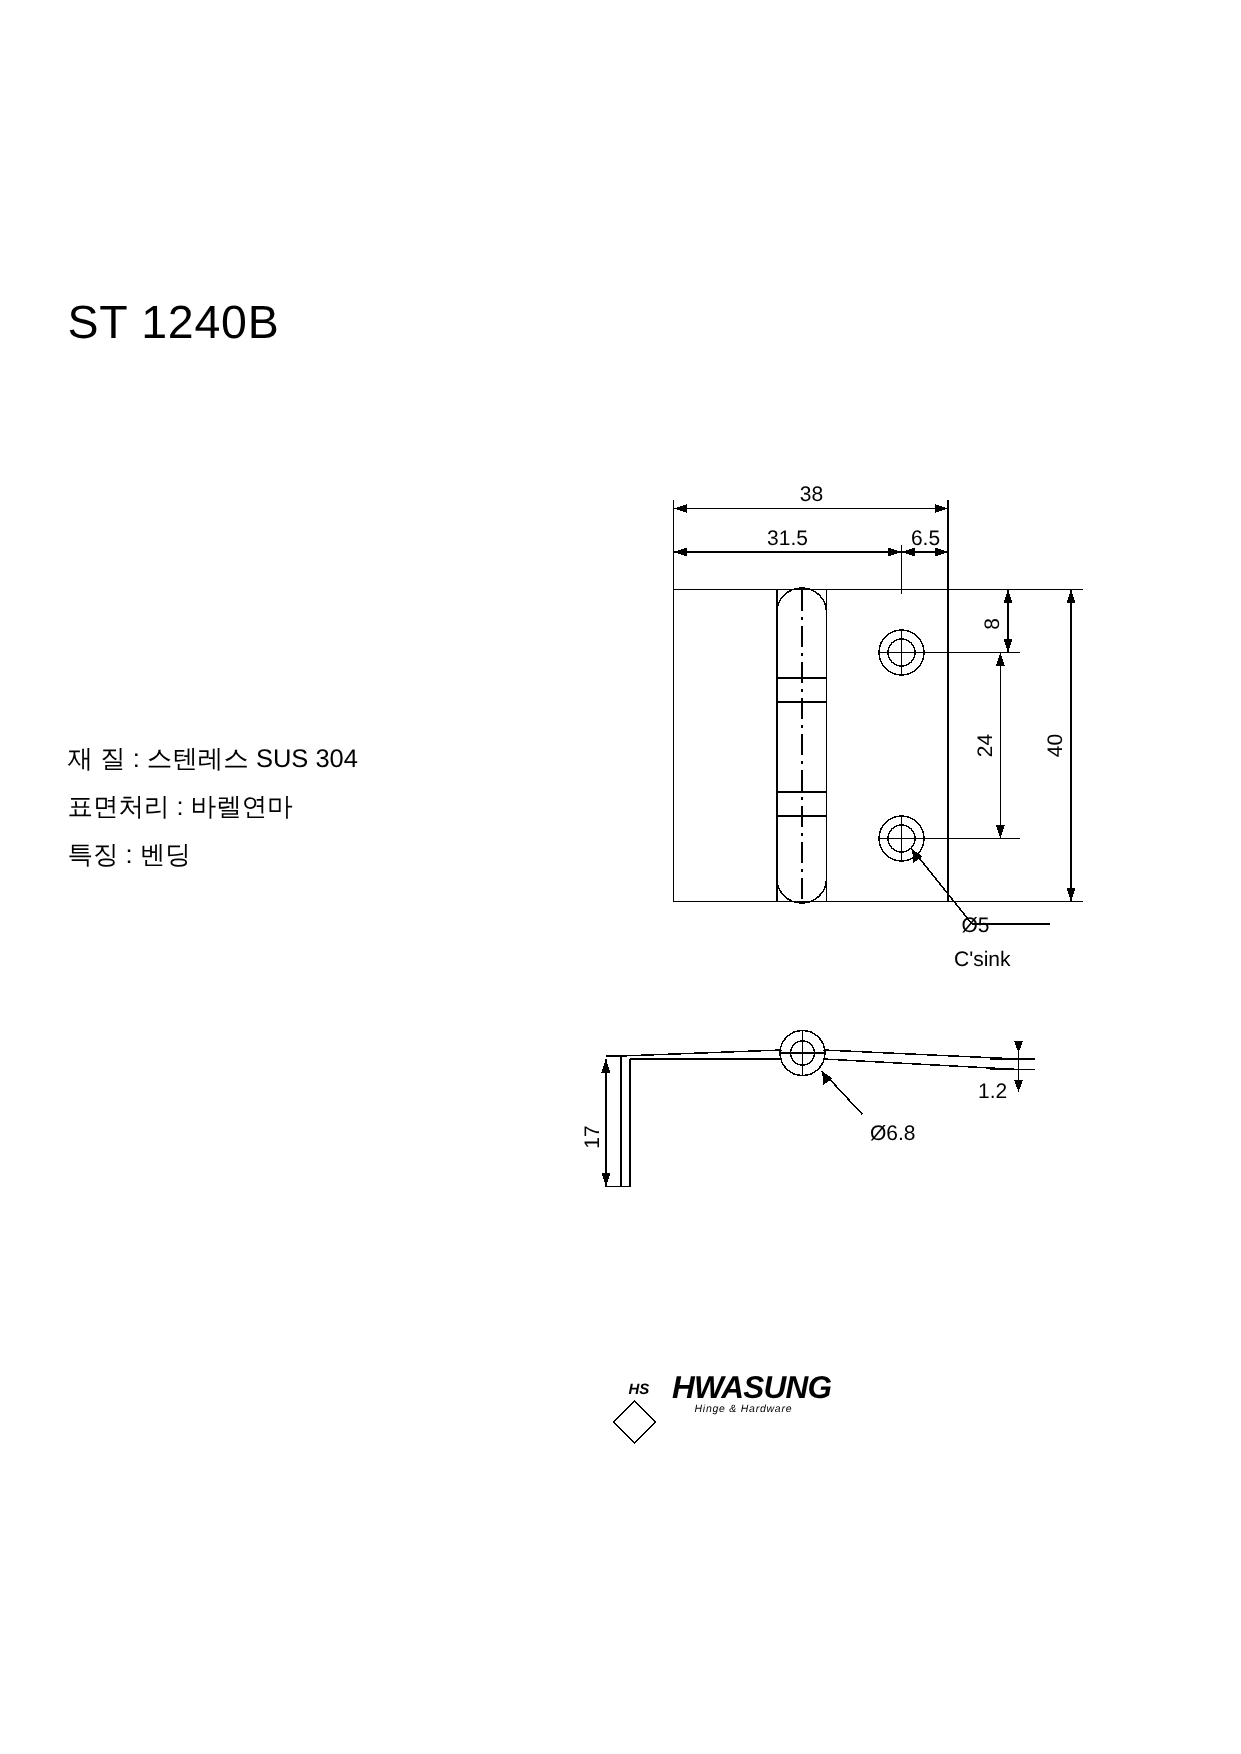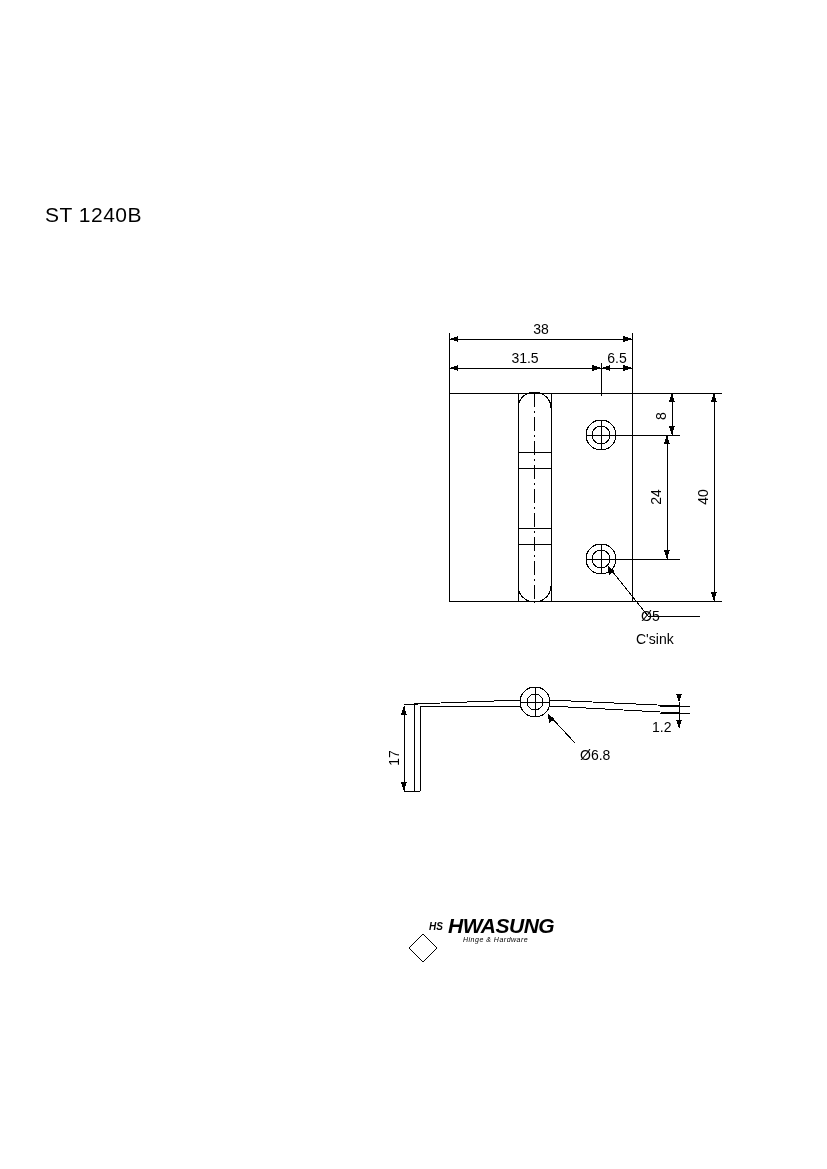--- a/index.html
+++ b/index.html
@@ -22,21 +22,21 @@
     height: 1169px;
   }
   
   .spec-block {
     position: absolute;
     left: 45px;
     top: 198px;
     width: 340px;
   }
   .spec-line {
-    font-size: 21px;
+    font-size: 31px;
     line-height: 34px;
     letter-spacing: 0.5px;
     white-space: nowrap;
   }
   .mat-block {
     position: absolute;
     left: 45px;
     top: 490px;
     width: 360px;
   }
@@ -76,36 +76,41 @@
     position: absolute;
     left: 55px;
     top: 24px;
     font-size: 7px;
     font-style: italic;
     letter-spacing: 0.5px;
     font-family: "Liberation Sans", sans-serif;
   }
   .logo-mark-txt {
     position: absolute;
-    left: 21px;
+    left: 11px;
     top: 9px;
     font-size: 10px;
     font-weight: bold;
     font-style: italic;
   }
 </style>
 </head>
 <body>
 
 <div class="page">
 
   <div class="spec-block">
     <div class="spec-line">ST 1240B</div>
   </div>
 
+  <div class="mat-block">
+    <div class="mat-line">재 질 : 스텐레스 SUS 304</div>
+    <div class="mat-line">표면처리 : 바렐연마</div>
+    <div class="mat-line">특징 : 벤딩</div>
+  </div>
 
   <div class="drawing">
     <svg width="827" height="1169" viewBox="0 0 827 1169" xmlns="http://www.w3.org/2000/svg">
       <g fill="none" stroke="#000000" stroke-width="1" shape-rendering="crispEdges">
 
         <line x1="449" y1="317" x2="449" y2="585"></line>
         <line x1="632" y1="317" x2="632" y2="585"></line>
         <line x1="601" y1="347" x2="601" y2="380"></line>
 
         <line x1="449" y1="323" x2="632" y2="323"></line>

